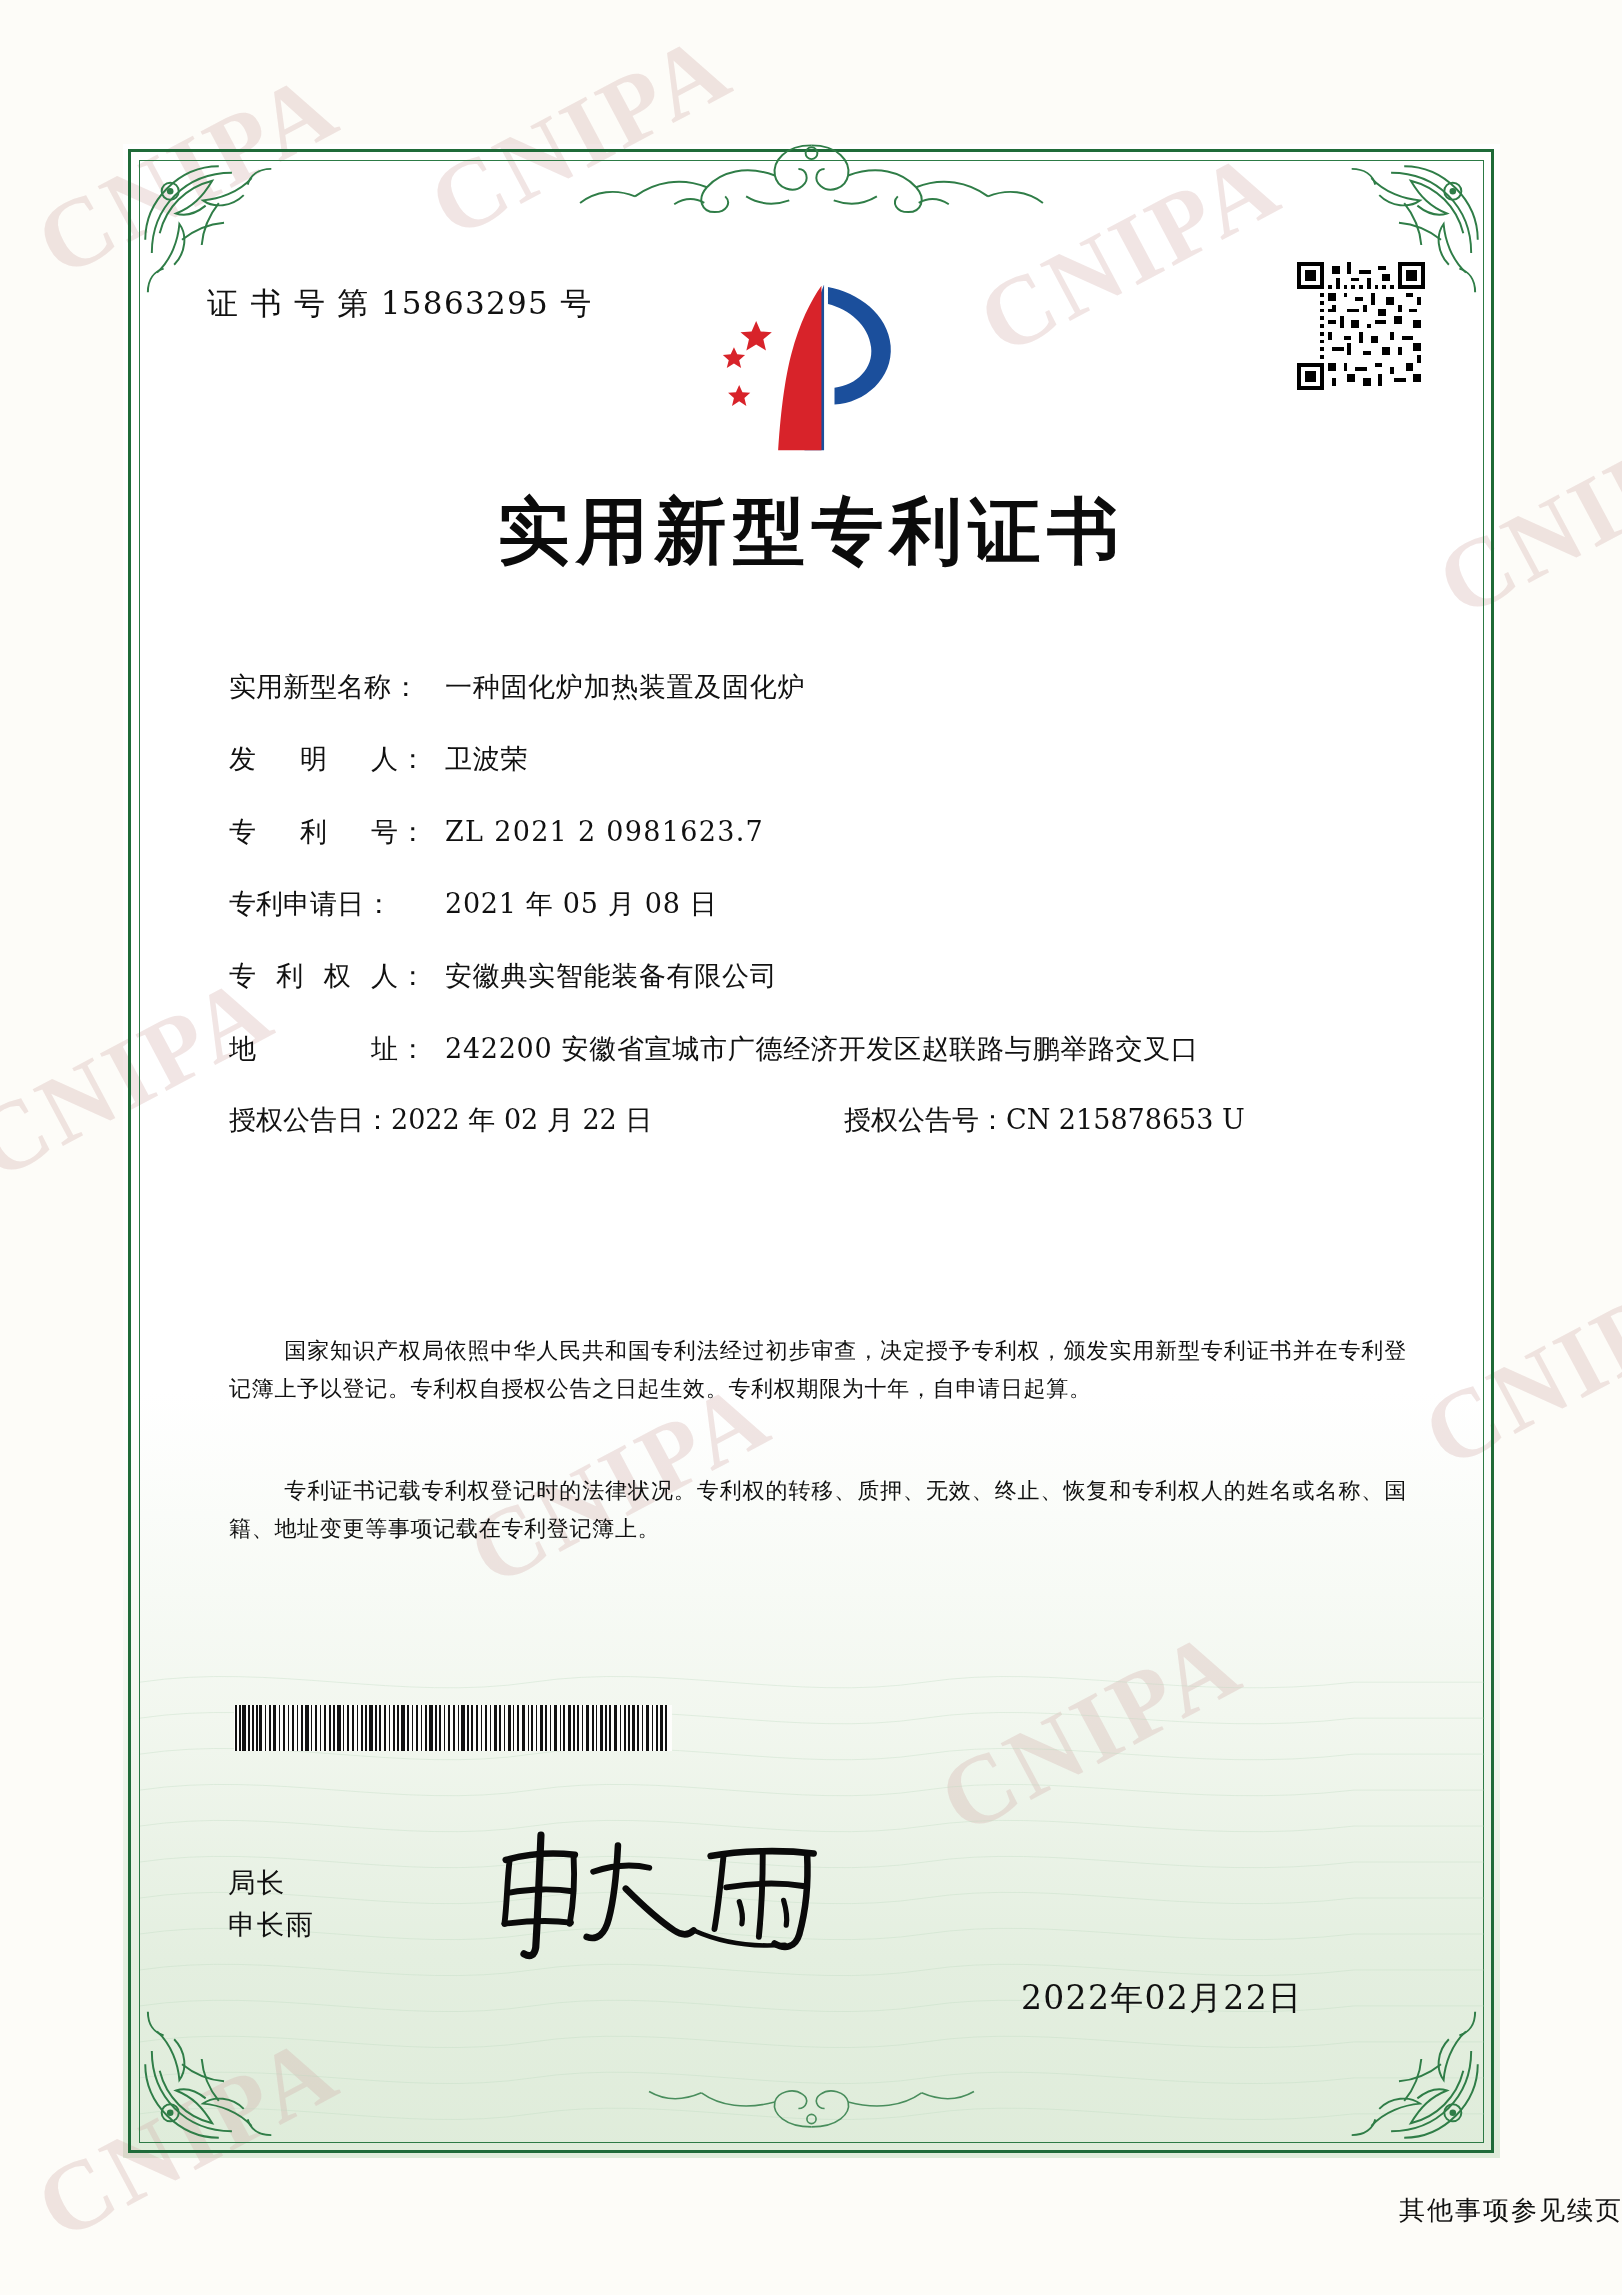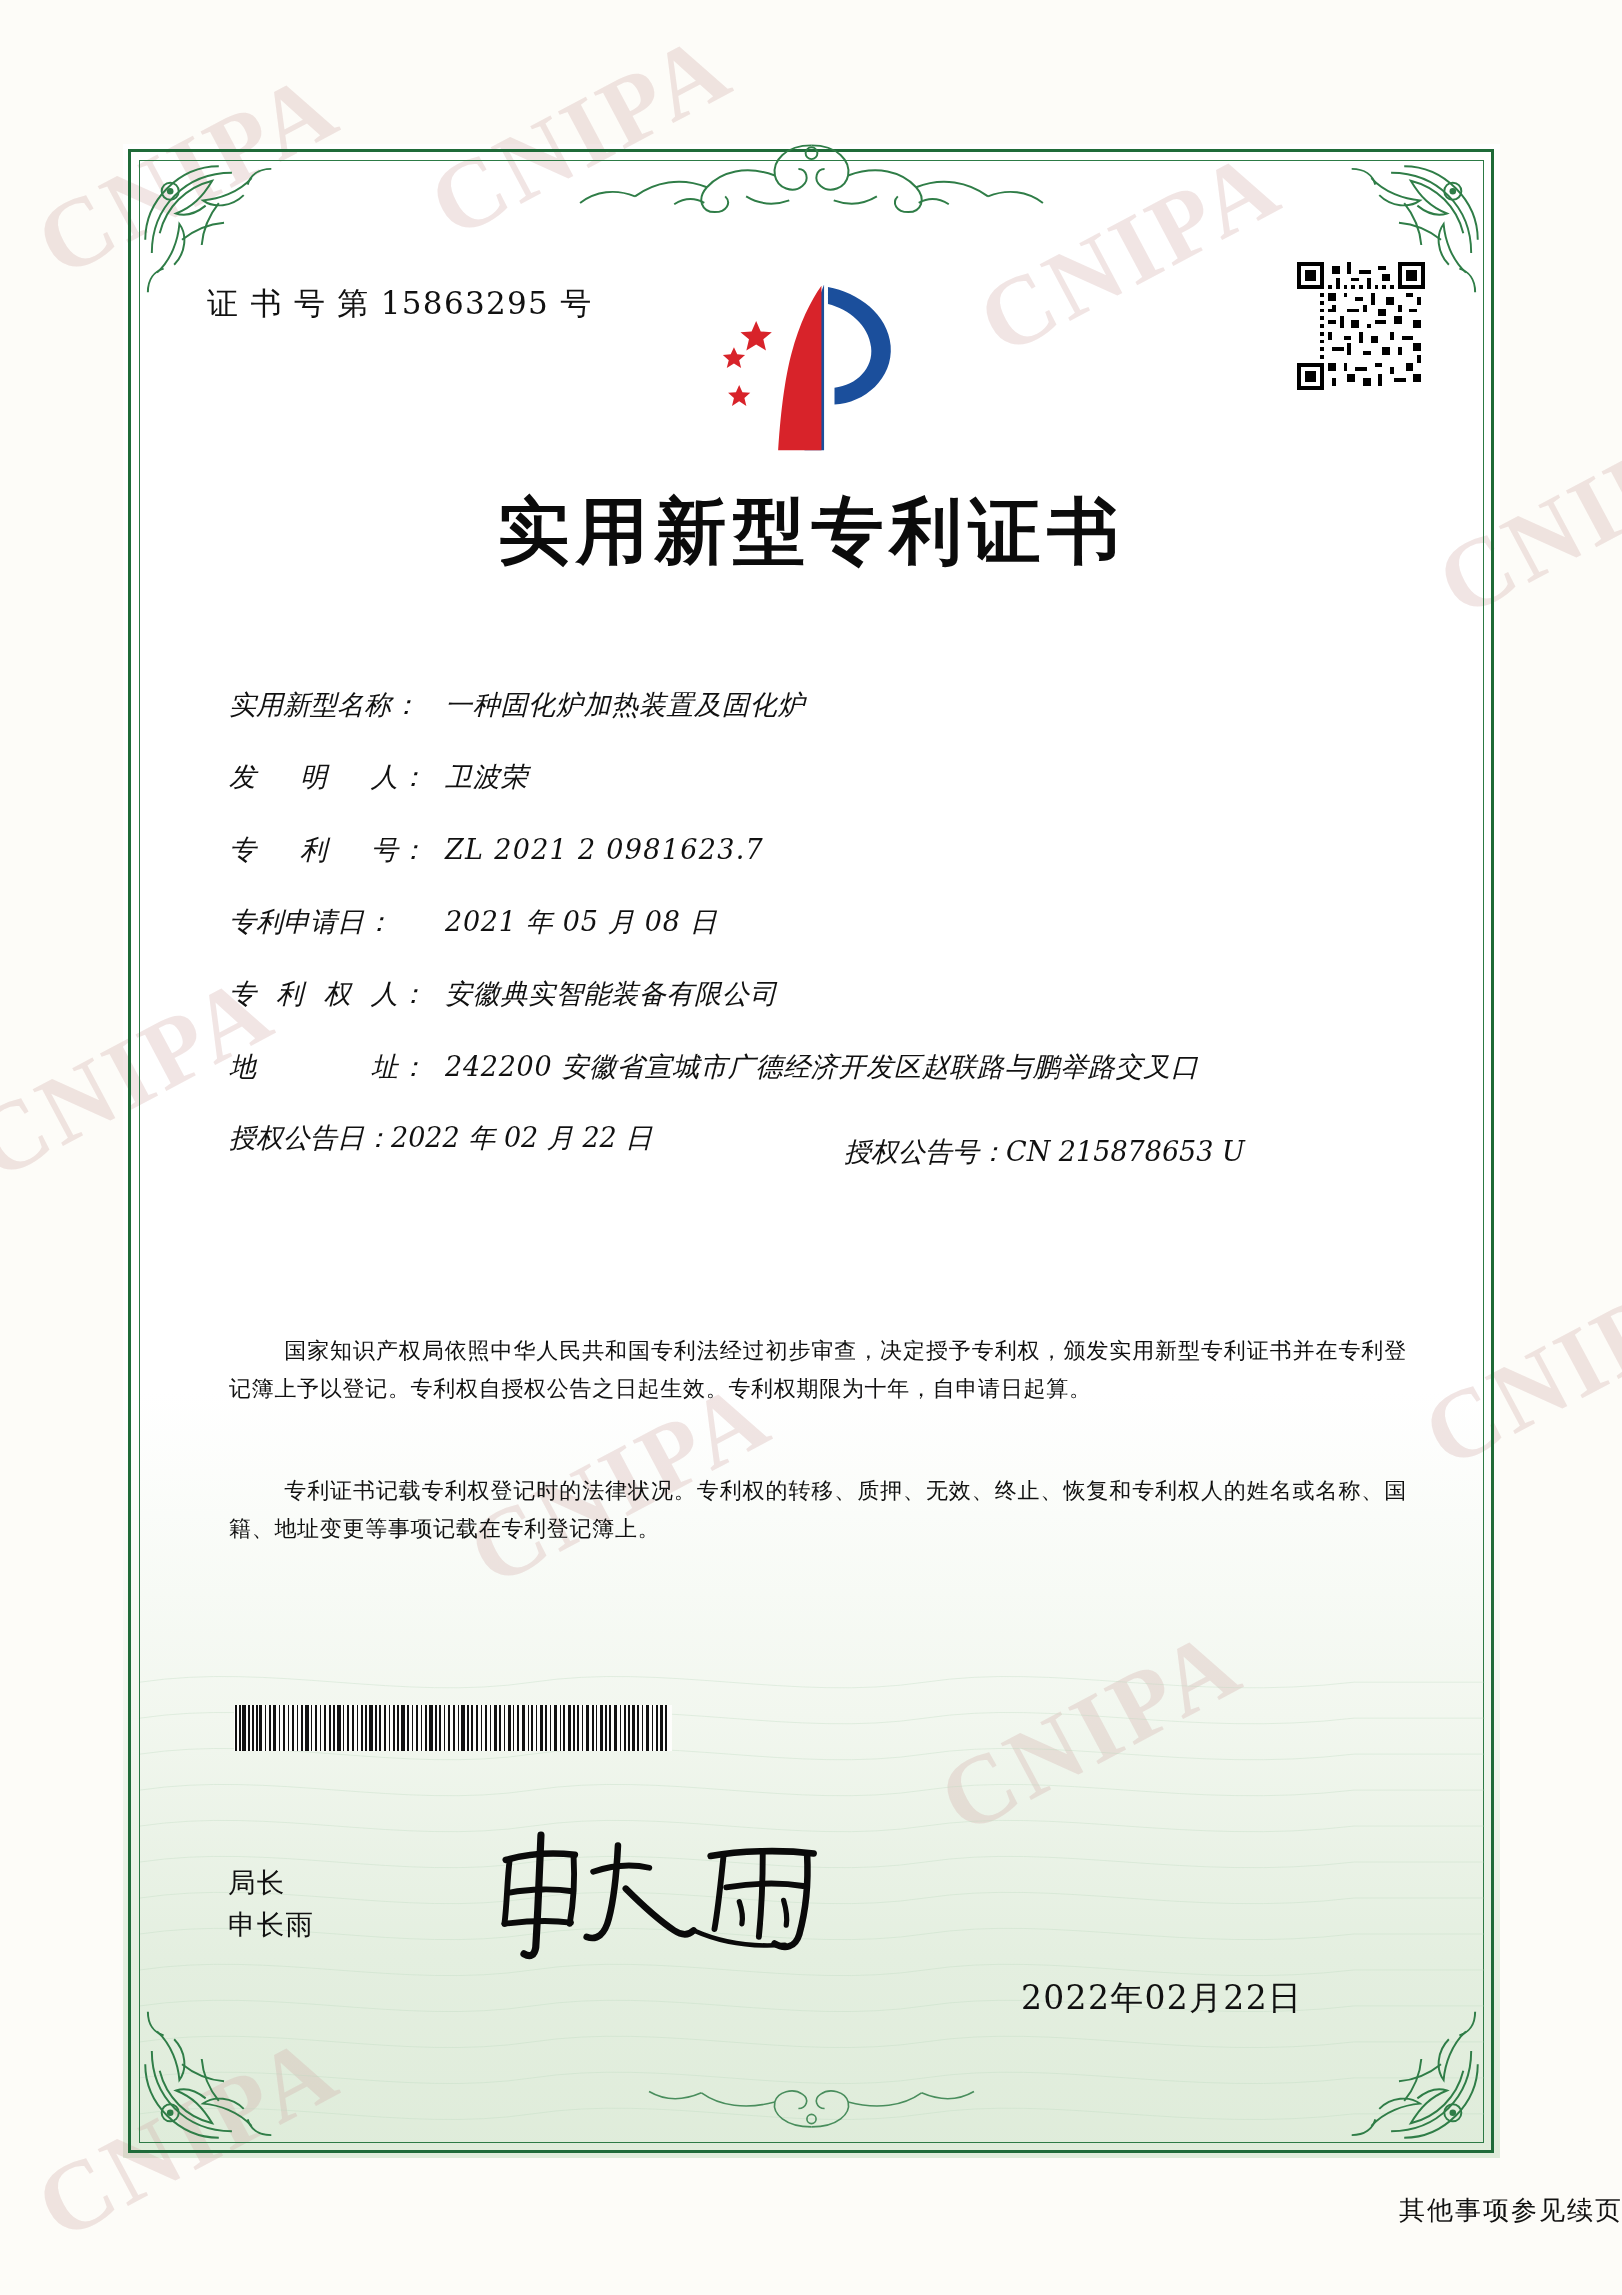--- a/index.html
+++ b/index.html
@@ -152,23 +152,22 @@
     font-weight: bold;
     letter-spacing: 6.5px;
     color: #0b0b0b;
     font-family: "DejaVu Serif", "Liberation Serif", serif;
   }
 
   
   .fields {
     position: absolute;
     left: 229px;
-    top: 686px;
+    top: 668px;
     width: 1178px;
-    font-style: italic;
   }
   .field {
     display: flex;
     align-items: flex-start;
     margin-bottom: 34px;
     font-size: 27px;
     color: #111;
     line-height: 1.42;
   }
   .field .lbl {
@@ -197,21 +196,21 @@
   .colon { margin-left: 1.3px; }
 
   
   .row-two {
     display: flex;
     font-size: 27px;
     color: #111;
     margin-bottom: 26px;
   }
   .row-two .c1 { width: 615px; white-space: nowrap; }
-  .row-two .c2 { white-space: nowrap; margin-top: 14px; }
+  .row-two .c2 { white-space: nowrap; }
 
   
   .para {
     position: absolute;
     left: 229px;
     width: 1178px;
     font-size: 22px;
     line-height: 1.72;
     color: #111;
     text-align: justify;

